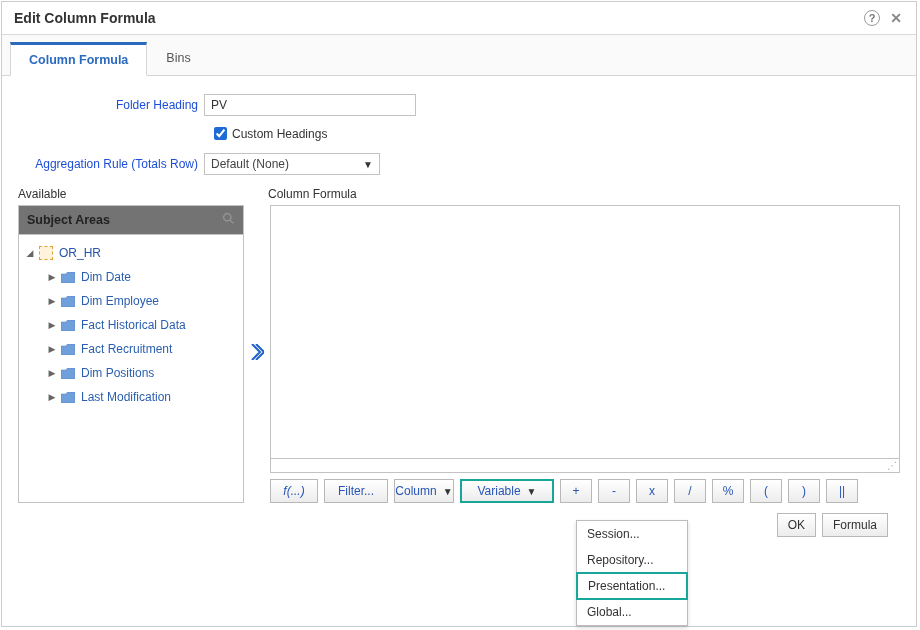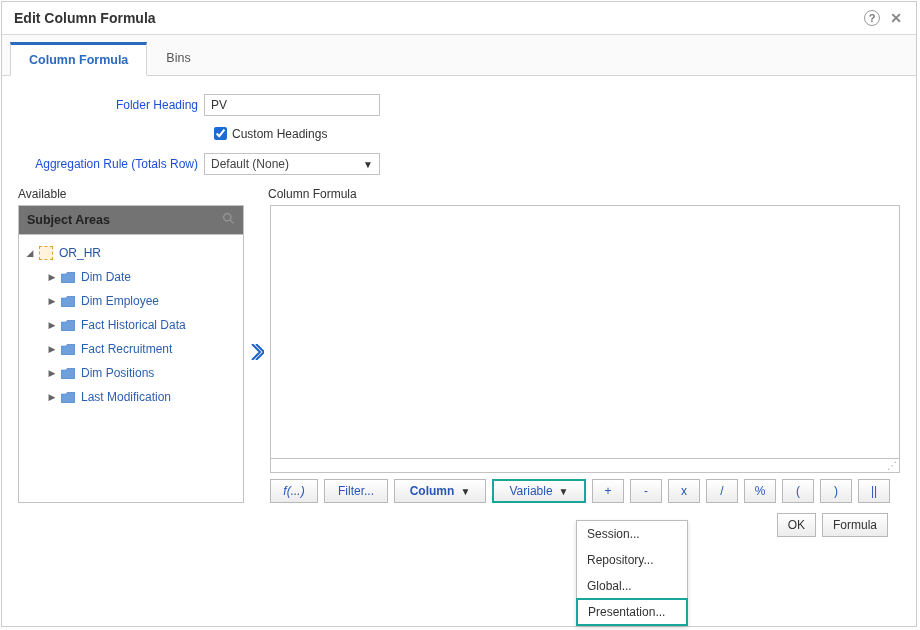--- a/index.html
+++ b/index.html
@@ -82,21 +82,21 @@
     margin-bottom: 8px;
   }
   .form-row .lbl {
     width: 186px;
     text-align: right;
     padding-right: 6px;
     color:#1d4ed8;
     font-size:12px;
   }
   .form-row input[type=text] {
-    width: 176px;
+    width: 212px;
     height: 22px;
     padding: 2px 6px;
     border: 1px solid #c3c3c3;
     font-size: 12px;
     color:#333;
   }
   .form-row .select {
     width: 176px;
     height: 22px;
     border: 1px solid #c3c3c3;
@@ -229,21 +229,21 @@
     font-size:12px;
     display:flex;
     align-items:center;
     justify-content:center;
     cursor:pointer;
     padding: 0;
     font-style: normal;
   }
   .btn.fx { width:48px; font-style:italic;}
   .btn.filter { width:64px;}
-  .btn.column { width:92px;font-weight:bold;}
+  .btn.column { width:60px;}
   .btn.variable { width:94px; border:2px solid #16a79a;}
   .btn.op { width:32px; }
   .btn .caret { margin-left:6px; font-size:10px; color:#333;}
   .dropdown {
     position:absolute;
     left: 576px;
     top: 520px;
     width: 112px;
     background:#fff;
     border:1px solid #bcbcbc;
@@ -430,15 +430,15 @@
       <button class="fbtn">OK</button>
       <button class="fbtn">Formula</button>
     </div>
 
   </div>
 </div>
 
 <div class="dropdown">
   <div class="item">Session...</div>
   <div class="item">Repository...</div>
+  <div class="item hl">Presentation...</div>
   <div class="item">Global...</div>
-  <div class="item hl">Presentation...</div>
 </div>
 
 </body></html>

